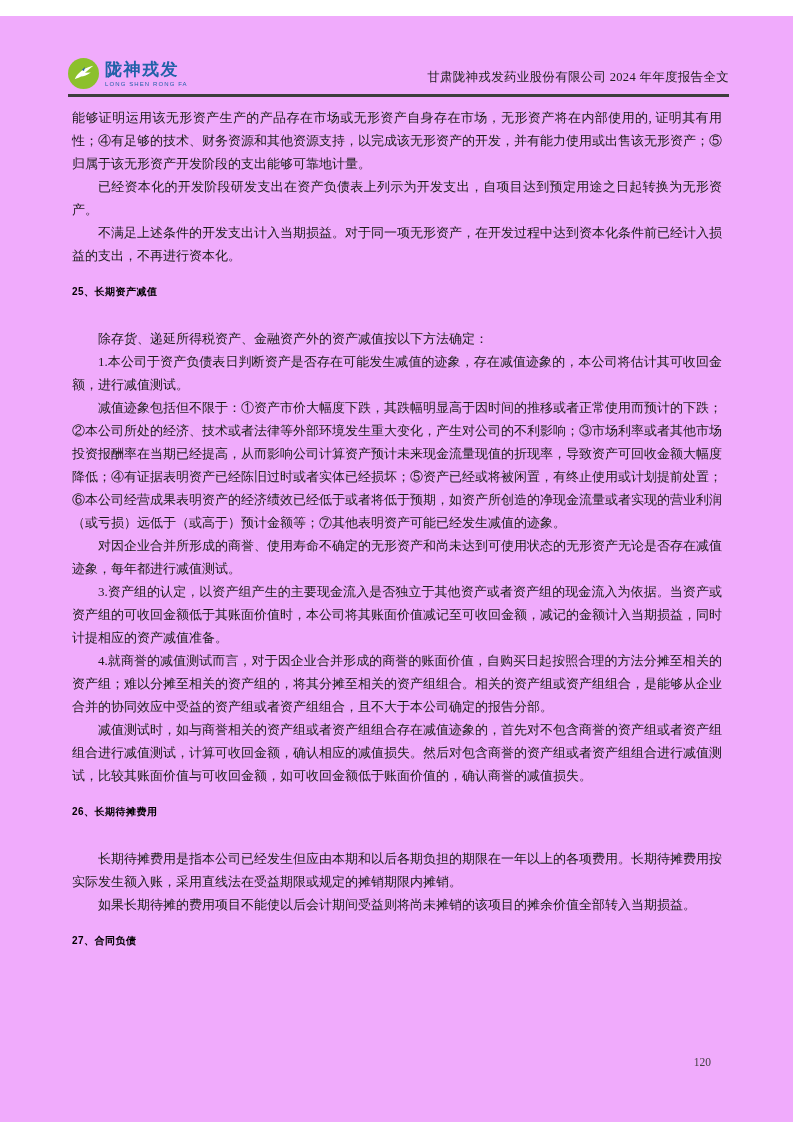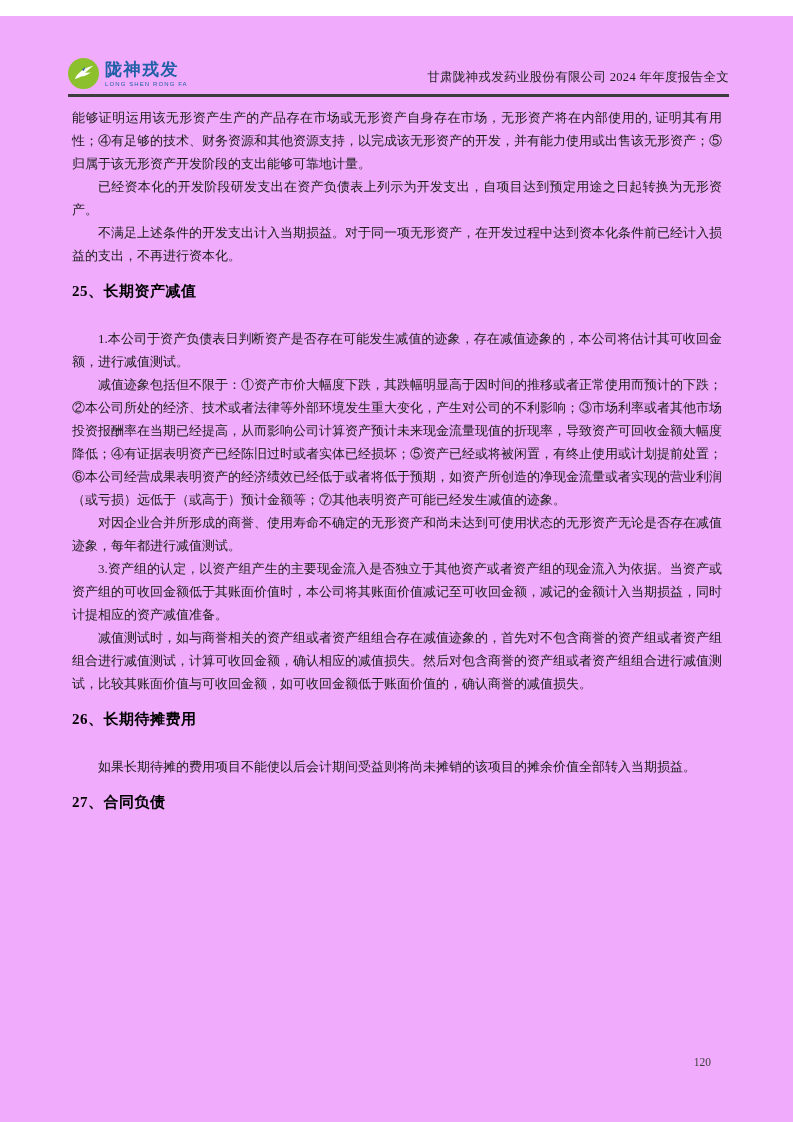--- a/index.html
+++ b/index.html
@@ -49,22 +49,22 @@
   
   .content {
     margin: 9px 71px 0 72px;
     text-align: justify;
     font-size: 13px;
     line-height: 23px;
   }
   .para { margin: 0; text-indent: 2em; }
   .para.no-indent { text-indent: 0; }
   .heading {
-    font-family: Liberation Serif, serif;
-    font-size: 15px;
+    font-family: Liberation Sans, sans-serif;
+    font-size: 10px;
     font-weight: bold;
     color: #000000;
     margin: 13px 0 24px 0;
     text-align: left;
     letter-spacing: 0.5px;
   }
   
   .page-number {
     position: absolute;
     top: 1040px;
@@ -97,27 +97,30 @@
       <div class="header-title">甘肃陇神戎发药业股份有限公司 2024 年年度报告全文</div>
     </div>
   </div>
 
   <div class="content">
     <p class="para no-indent">能够证明运用该无形资产生产的产品存在市场或无形资产自身存在市场，无形资产将在内部使用的, 证明其有用性；④有足够的技术、财务资源和其他资源支持，以完成该无形资产的开发，并有能力使用或出售该无形资产；⑤归属于该无形资产开发阶段的支出能够可靠地计量。</p>
     <p class="para">已经资本化的开发阶段研发支出在资产负债表上列示为开发支出，自项目达到预定用途之日起转换为无形资产。</p>
     <p class="para">不满足上述条件的开发支出计入当期损益。对于同一项无形资产，在开发过程中达到资本化条件前已经计入损益的支出，不再进行资本化。</p>
 
     <h2 class="heading">25、长期资产减值</h2>
+    <p class="para">除存货、递延所得税资产、金融资产外的资产减值按以下方法确定：</p>
     <p class="para">1.本公司于资产负债表日判断资产是否存在可能发生减值的迹象，存在减值迹象的，本公司将估计其可收回金额，进行减值测试。</p>
     <p class="para">减值迹象包括但不限于：①资产市价大幅度下跌，其跌幅明显高于因时间的推移或者正常使用而预计的下跌；②本公司所处的经济、技术或者法律等外部环境发生重大变化，产生对公司的不利影响；③市场利率或者其他市场投资报酬率在当期已经提高，从而影响公司计算资产预计未来现金流量现值的折现率，导致资产可回收金额大幅度降低；④有证据表明资产已经陈旧过时或者实体已经损坏；⑤资产已经或将被闲置，有终止使用或计划提前处置；⑥本公司经营成果表明资产的经济绩效已经低于或者将低于预期，如资产所创造的净现金流量或者实现的营业利润（或亏损）远低于（或高于）预计金额等；⑦其他表明资产可能已经发生减值的迹象。</p>
     <p class="para">对因企业合并所形成的商誉、使用寿命不确定的无形资产和尚未达到可使用状态的无形资产无论是否存在减值迹象，每年都进行减值测试。</p>
     <p class="para">3.资产组的认定，以资产组产生的主要现金流入是否独立于其他资产或者资产组的现金流入为依据。当资产或资产组的可收回金额低于其账面价值时，本公司将其账面价值减记至可收回金额，减记的金额计入当期损益，同时计提相应的资产减值准备。</p>
+    <p class="para">4.就商誉的减值测试而言，对于因企业合并形成的商誉的账面价值，自购买日起按照合理的方法分摊至相关的资产组；难以分摊至相关的资产组的，将其分摊至相关的资产组组合。相关的资产组或资产组组合，是能够从企业合并的协同效应中受益的资产组或者资产组组合，且不大于本公司确定的报告分部。</p>
     <p class="para">减值测试时，如与商誉相关的资产组或者资产组组合存在减值迹象的，首先对不包含商誉的资产组或者资产组组合进行减值测试，计算可收回金额，确认相应的减值损失。然后对包含商誉的资产组或者资产组组合进行减值测试，比较其账面价值与可收回金额，如可收回金额低于账面价值的，确认商誉的减值损失。</p>
 
     <h2 class="heading">26、长期待摊费用</h2>
+    <p class="para">长期待摊费用是指本公司已经发生但应由本期和以后各期负担的期限在一年以上的各项费用。长期待摊费用按实际发生额入账，采用直线法在受益期限或规定的摊销期限内摊销。</p>
     <p class="para">如果长期待摊的费用项目不能使以后会计期间受益则将尚未摊销的该项目的摊余价值全部转入当期损益。</p>
 
     <h2 class="heading">27、合同负债</h2>
   </div>
 
   <div class="page-number">120</div>
 
 </div>
 
 </body></html>

